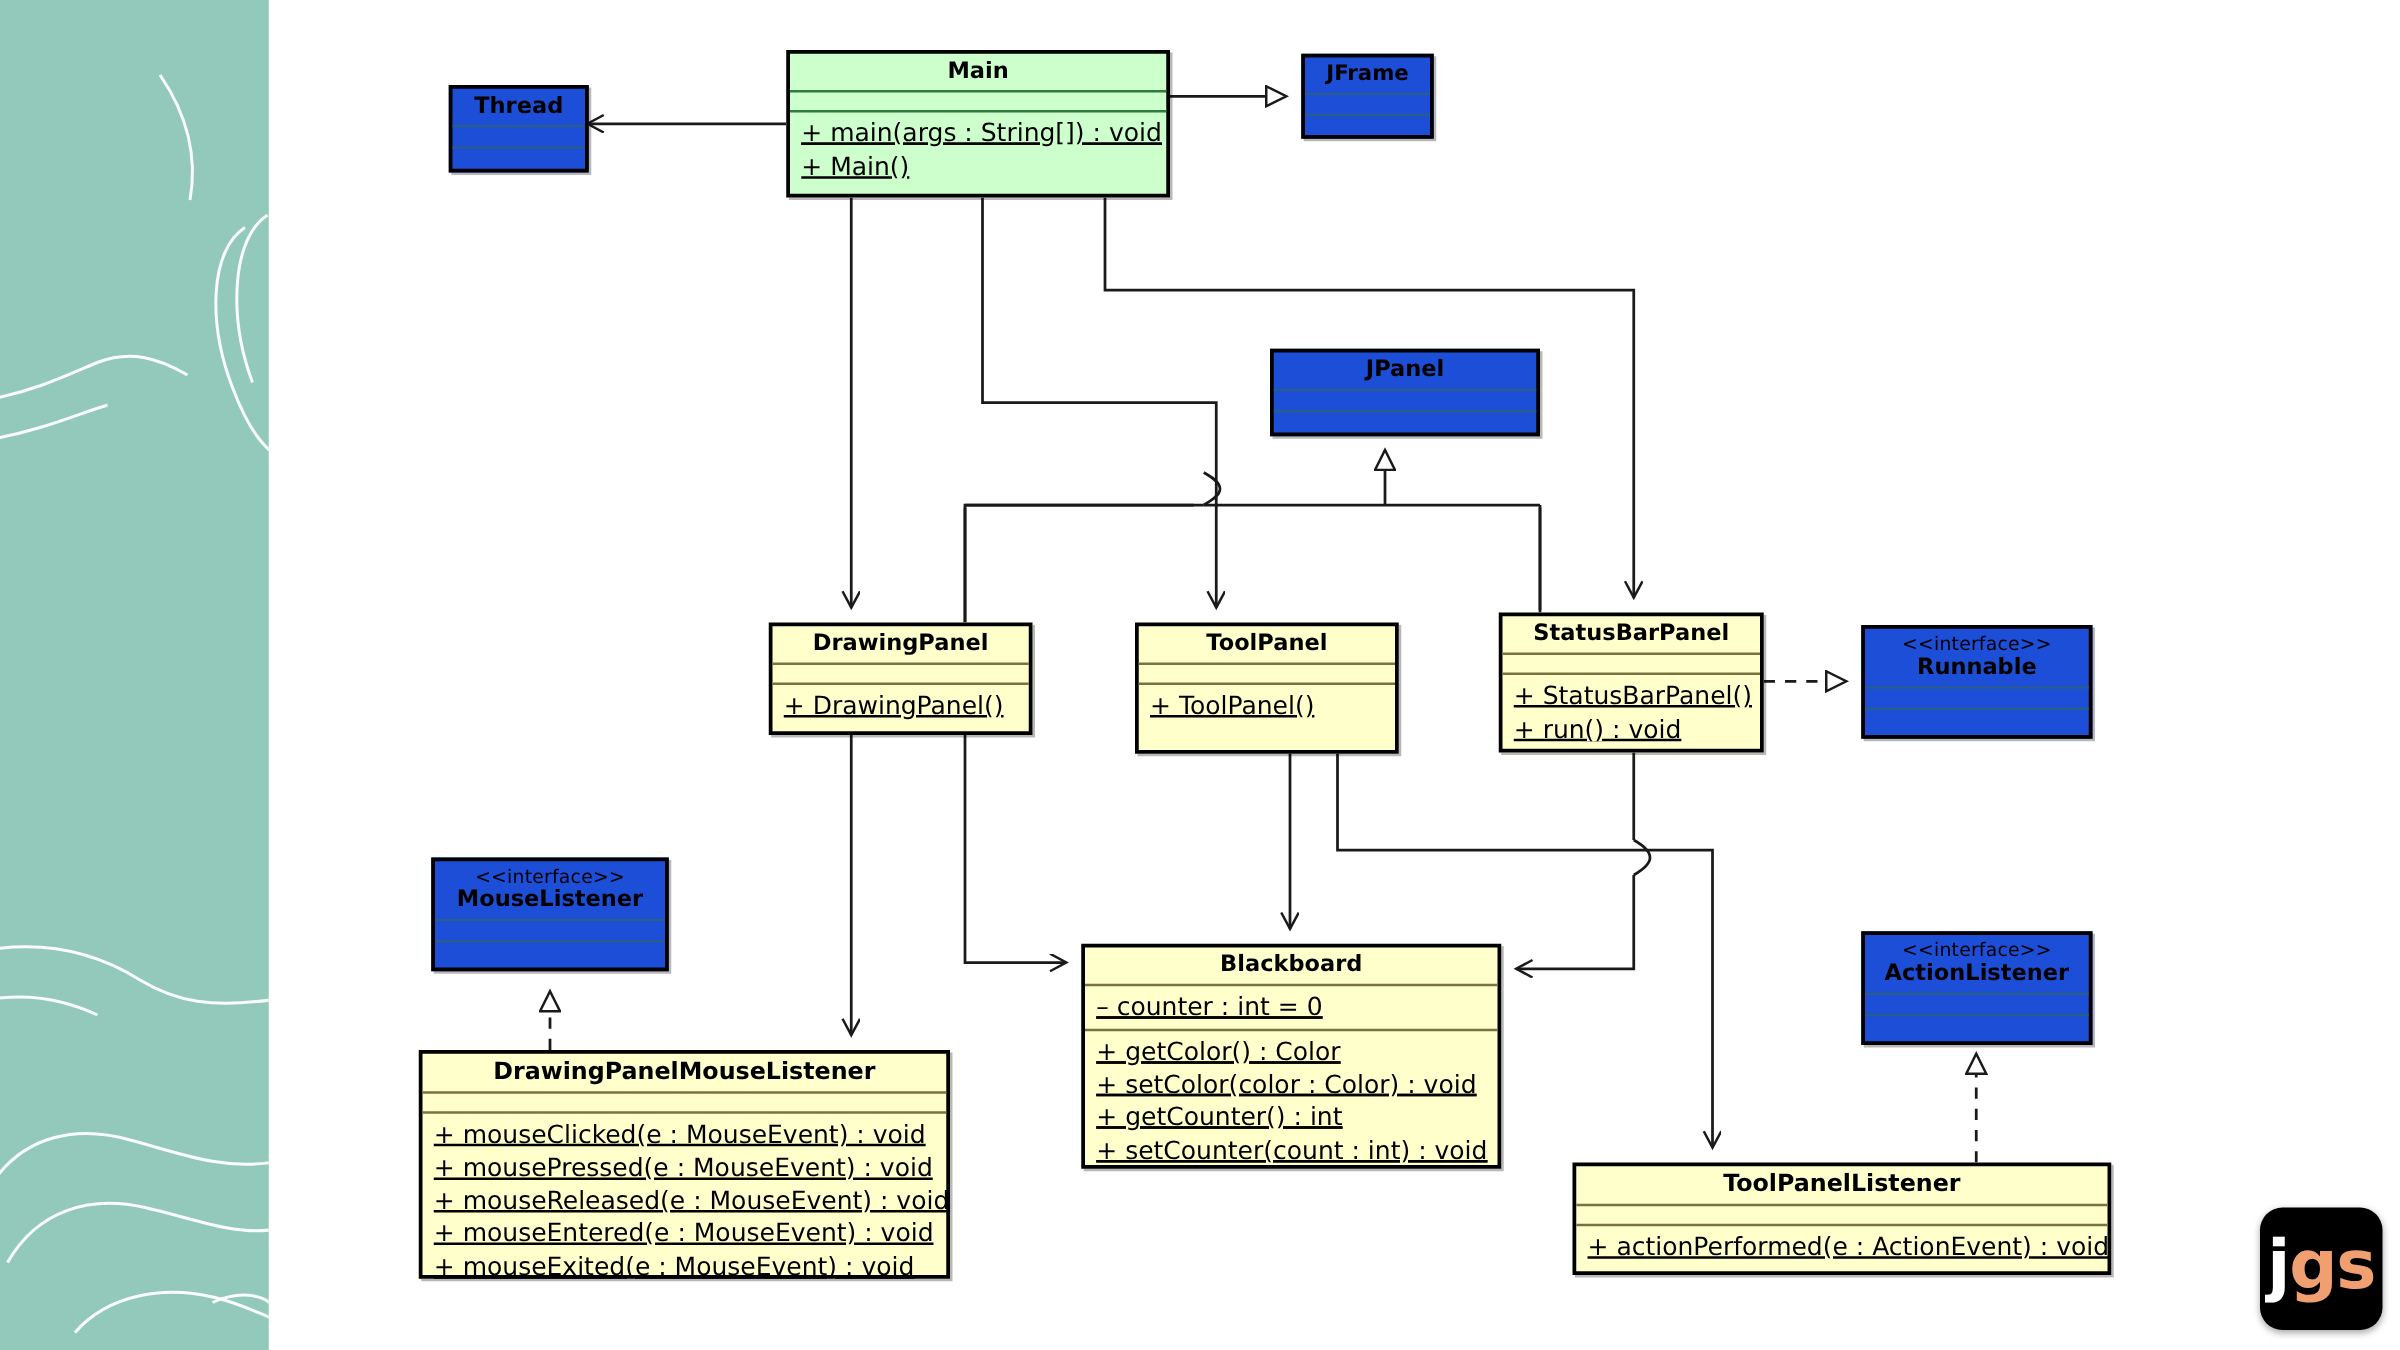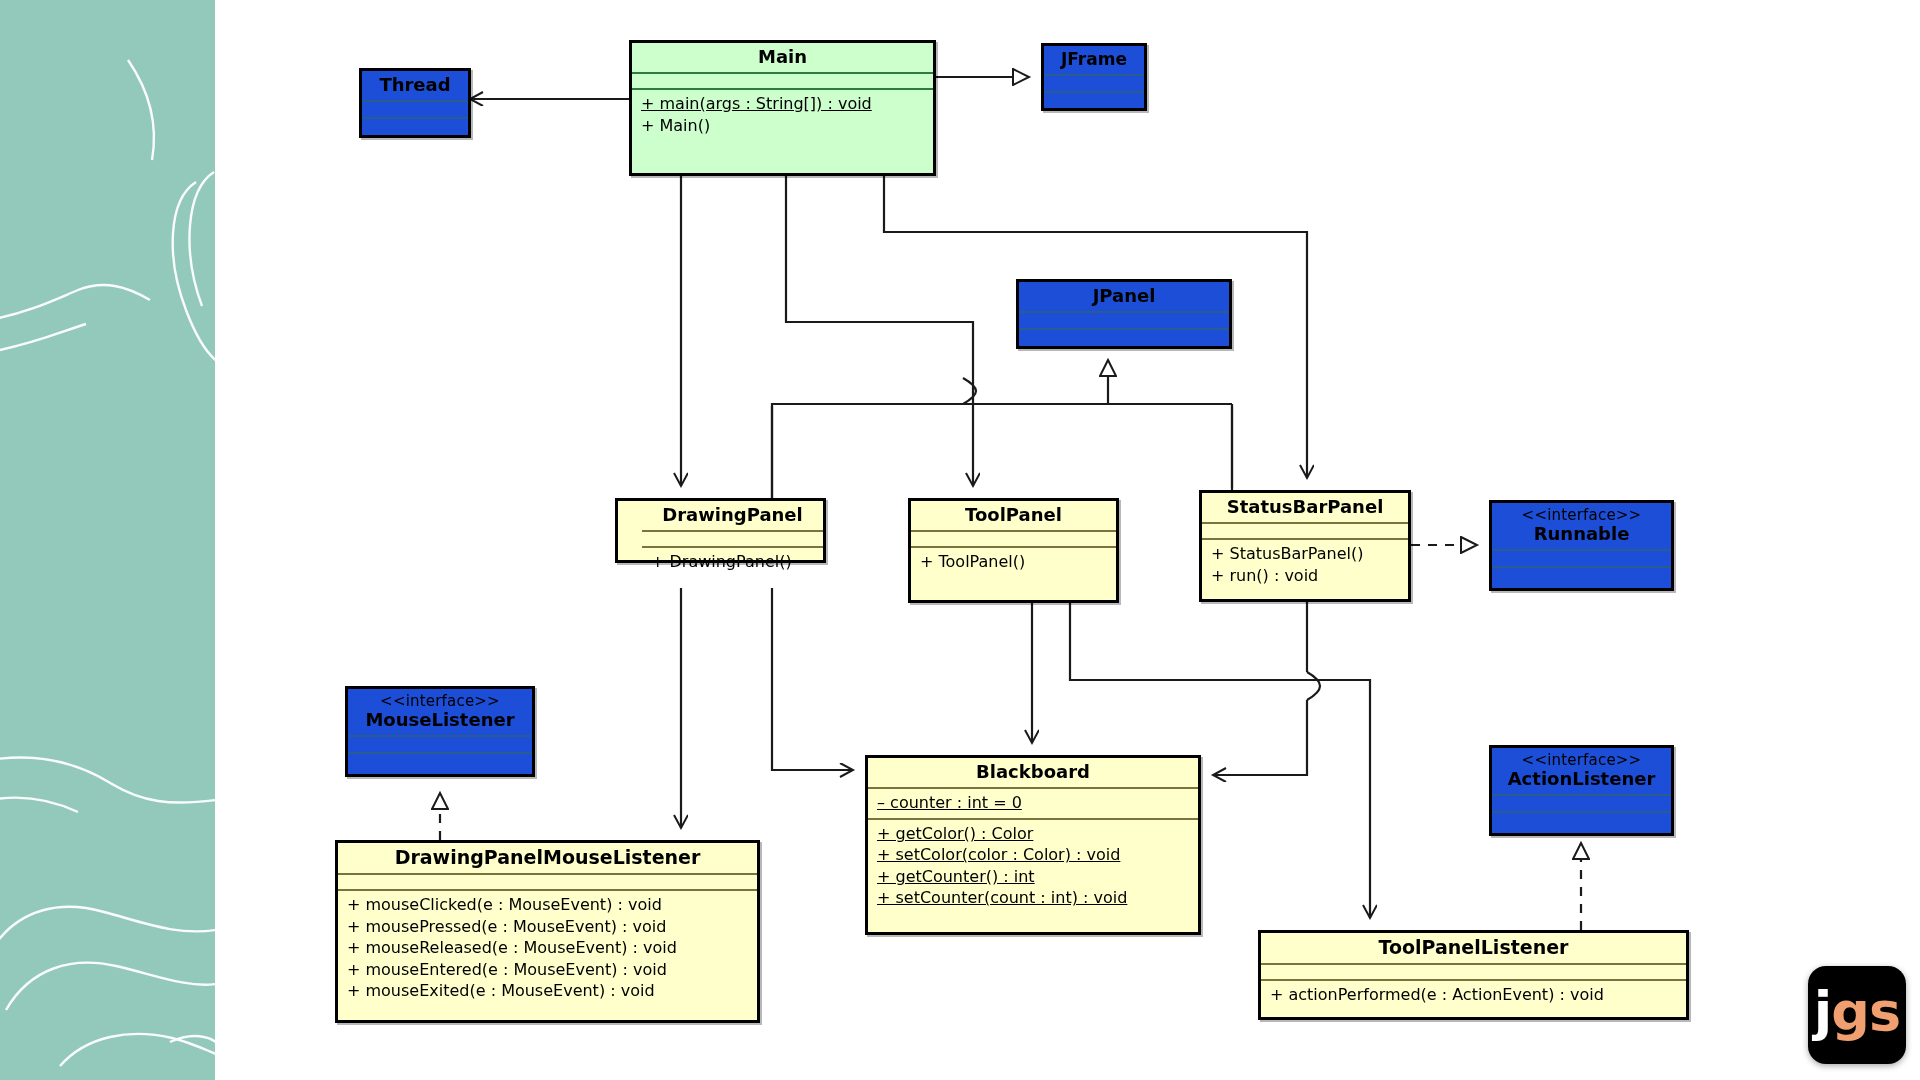--- a/index.html
+++ b/index.html
@@ -46,22 +46,22 @@
   .nm .tname  { display: block; }
 
   .sep { height: 0; border-top: 2px solid #000; }
   .sep.blue  { border-top-color: #2a5c8f; }
   .sep.green { border-top-color: #2f7a3f; }
   .sep.yel   { border-top-color: #7a7340; }
 
   .comp { padding: 3px 0 4px 0; }
   .comp.empty { min-height: 14px; padding: 0; }
   .comp .row {
-    font-size: 16px; color: #000; white-space: nowrap;
-    padding: 1px 9px 1px 9px; line-height: 1.22;
+    font-size: 20px; color: #000; white-space: nowrap;
+    padding: 1px 9px 1px 9px; line-height: 1.22; text-decoration: underline;
   }
   .comp .row .u { text-decoration: underline; }
 
   .node.blue .comp.empty { min-height: 15px; }
 
   
   #jgs {
     position: absolute; left: 1808px; top: 966px;
     width: 98px; height: 98px; border-radius: 18px;
     background: #000000;
@@ -166,21 +166,21 @@
     <div class="node blue" style="left:347px; top:68px; width:112px; height:70px;margin-left:12px;">
       <div class="nm" style="font-size:18px;">
         <span class="tname">Thread</span>
       </div>
       <div class="sep blue"></div>
       <div class="comp empty"></div>
       <div class="sep blue"></div>
       <div class="comp empty"></div>
     </div>
 
-    <div class="node green" style="left:629px; top:40px; width:307px; height:136px;">
+    <div class="node green" style="left:629px; top:40px; width:307px; height:118px;">
       <div class="nm" style="font-size:18px;">
         <span class="tname">Main</span>
       </div>
       <div class="sep green"></div>
       <div class="comp empty"></div>
       <div class="sep green"></div>
       <div class="comp">
         <div class="row"><span class="u">+ main(args : String[]) : void</span></div>
         <div class="row"><span>+ Main()</span></div>
       </div>
@@ -199,21 +199,21 @@
     <div class="node blue" style="left:1016px; top:279px; width:216px; height:70px;">
       <div class="nm" style="font-size:18px;">
         <span class="tname">JPanel</span>
       </div>
       <div class="sep blue"></div>
       <div class="comp empty"></div>
       <div class="sep blue"></div>
       <div class="comp empty"></div>
     </div>
 
-    <div class="node" style="left:615px; top:498px; width:211px; height:65px;padding-left:24px;">
+    <div class="node" style="left:615px; top:498px; width:211px; height:90px;">
       <div class="nm" style="font-size:18px;">
         <span class="tname">DrawingPanel</span>
       </div>
       <div class="sep yel"></div>
       <div class="comp empty"></div>
       <div class="sep yel"></div>
       <div class="comp">
         <div class="row"><span>+ DrawingPanel()</span></div>
       </div>
     </div>

